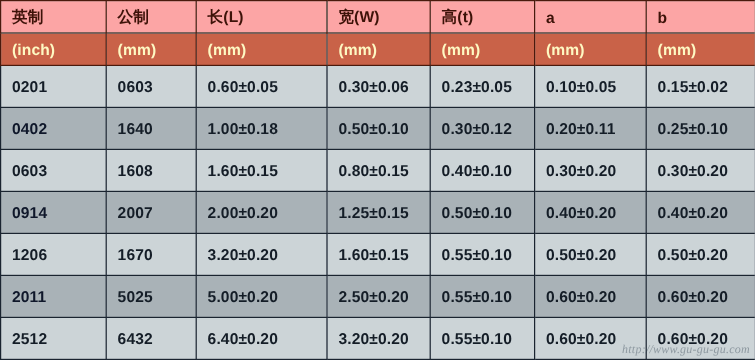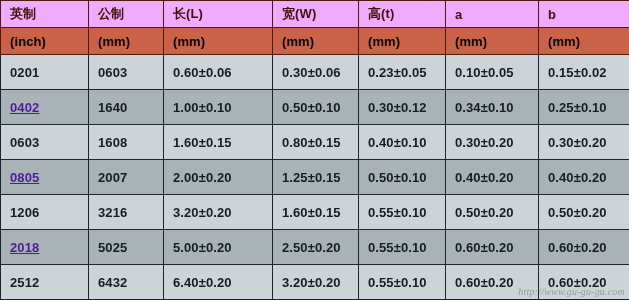--- a/index.html
+++ b/index.html
@@ -55,42 +55,41 @@
   tr.hdr-row-main th,
   tr.hdr-row-unit th {
     background: #c35a3e;
     color: #3d1208;
     height: 26px;
     font-size: 13px;
     font-weight: bold;
     border-color: #4a1a0c;
   }
   tr.hdr-row-main th {
-    background: #f0abfc;
+    background: #fca5a5;
   }
   tr.hdr-row-unit th {
     background: #c96248;
-    color: #000000;
+    color: #fef9c3;
   }
 
   
   tr.data-row td {
     height: 27px;
     color: #141d27;
   }
   tr.row-light td { background: #ccd4d7; }
   tr.row-dark  td { background: #a9b2b7; }
 
   td.cell-inch {
     color: #a8442c;
     margin-left: 16px;
   }
   tr.row-dark td.cell-inch {
-    color: #4c1d95;
-    text-decoration: underline;
+    color: #0f172a;
   }
 
   
   .watermark {
     position: absolute;
     right: 4px;
     bottom: 3px;
     font-family: "Liberation Serif", serif;
     font-size: 10px;
     font-style: italic;
@@ -134,64 +133,64 @@
         <th>(mm)</th>
         <th>(mm)</th>
         <th>(mm)</th>
       </tr>
     </thead>
 
     <tbody id="table-body">
         <tr class="data-row row-light">
           <td class="cell-inch">0201</td>
           <td>0603</td>
-          <td>0.60±0.06</td>
+          <td>0.60±0.05</td>
           <td>0.30±0.06</td>
           <td>0.23±0.05</td>
           <td>0.10±0.05</td>
           <td>0.15±0.02</td>
         </tr>
         <tr class="data-row row-dark">
           <td class="cell-inch">0402</td>
           <td>1640</td>
-          <td>1.00±0.10</td>
+          <td>1.00±0.18</td>
           <td>0.50±0.10</td>
           <td>0.30±0.12</td>
-          <td>0.34±0.10</td>
+          <td>0.20±0.11</td>
           <td>0.25±0.10</td>
         </tr>
         <tr class="data-row row-light">
           <td class="cell-inch">0603</td>
           <td>1608</td>
           <td>1.60±0.15</td>
           <td>0.80±0.15</td>
           <td>0.40±0.10</td>
           <td>0.30±0.20</td>
           <td>0.30±0.20</td>
         </tr>
         <tr class="data-row row-dark">
-          <td class="cell-inch">0805</td>
+          <td class="cell-inch">0914</td>
           <td>2007</td>
           <td>2.00±0.20</td>
           <td>1.25±0.15</td>
           <td>0.50±0.10</td>
           <td>0.40±0.20</td>
           <td>0.40±0.20</td>
         </tr>
         <tr class="data-row row-light">
           <td class="cell-inch">1206</td>
-          <td>3216</td>
+          <td>1670</td>
           <td>3.20±0.20</td>
           <td>1.60±0.15</td>
           <td>0.55±0.10</td>
           <td>0.50±0.20</td>
           <td>0.50±0.20</td>
         </tr>
         <tr class="data-row row-dark">
-          <td class="cell-inch">2018</td>
+          <td class="cell-inch">2011</td>
           <td>5025</td>
           <td>5.00±0.20</td>
           <td>2.50±0.20</td>
           <td>0.55±0.10</td>
           <td>0.60±0.20</td>
           <td>0.60±0.20</td>
         </tr>
         <tr class="data-row row-light">
           <td class="cell-inch">2512</td>
           <td>6432</td>

